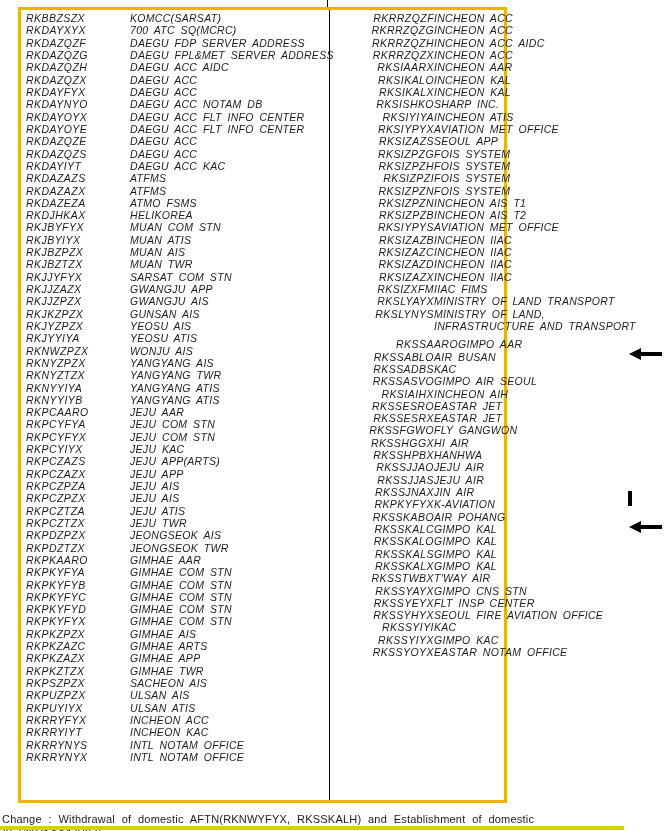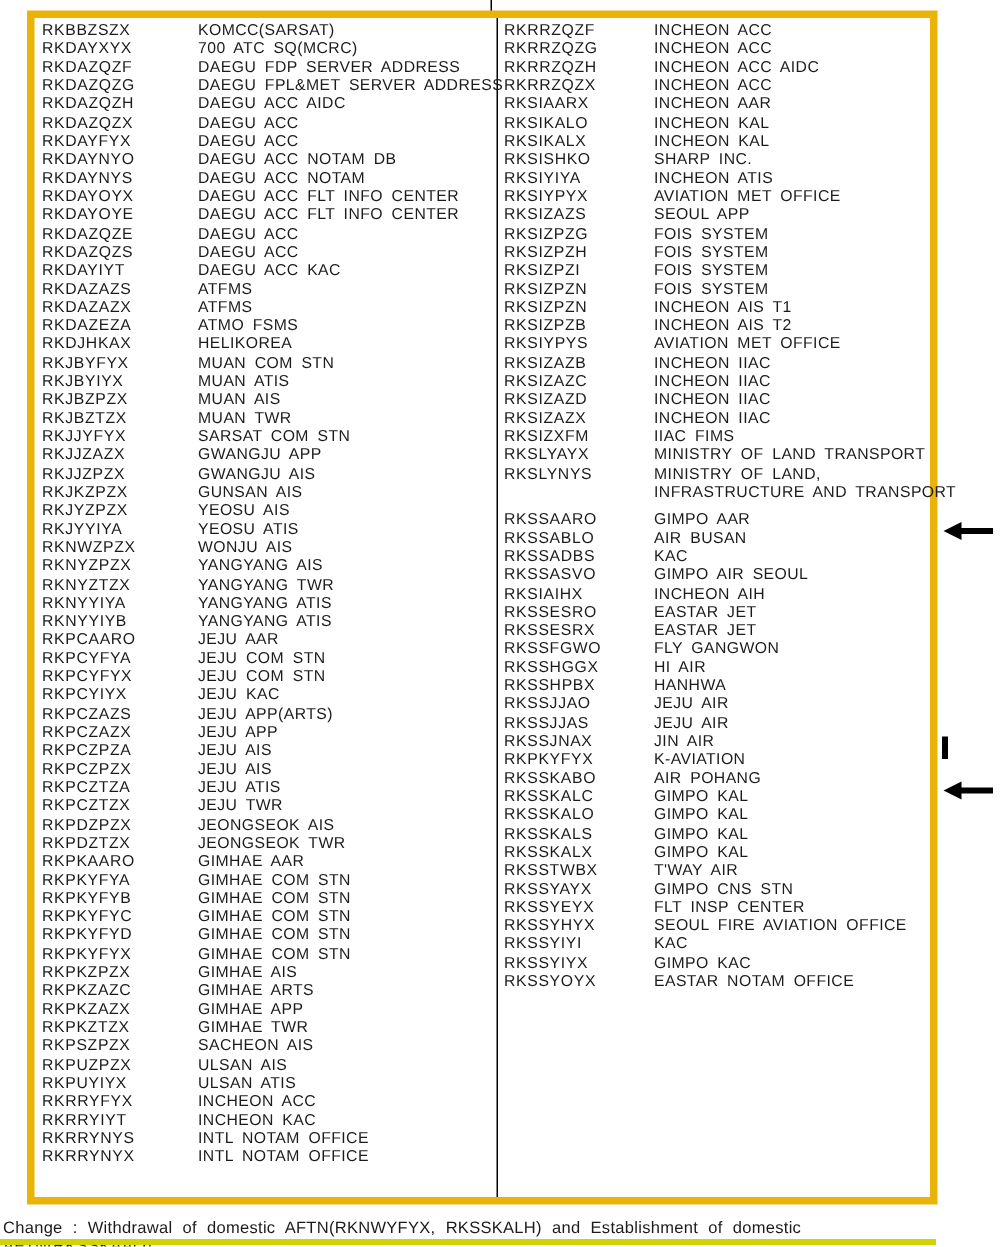--- a/index.html
+++ b/index.html
@@ -5,29 +5,29 @@
   html,body{margin:0;padding:0;}
   body{
     width:672px;height:831px;position:relative;background:#ffffff;
     font-family:"Liberation Sans","DejaVu Sans",sans-serif;
     color:#1b1b1b;overflow:hidden;
   }
   
   .top-tick{position:absolute;left:327px;top:0;width:1px;height:8px;background:#000;}
 
   .aftn-table{
-    position:absolute;left:18px;top:7px;width:607px;height:796px;
-    border:5px solid #eab308;box-sizing:border-box;display:flex;
+    position:absolute;left:18px;top:7px;width:489px;height:796px;
+    border:3px solid #eab308;box-sizing:border-box;display:flex;font-style:italic;
   }
   .col{box-sizing:border-box;padding-top:2px;}
   .col-left{width:309px;border-right:1px solid #000;}
-  .col-right{flex:1;}
+  .col-right{flex:1;text-align:right;}
 
   .row{height:12.32px;display:flex;align-items:center;white-space:nowrap;}
-  .row.gap{margin-top:6px;}
+  .row.gap{margin-top:6px;margin-left:24px;}
   .code{
     display:inline-block;flex:0 0 auto;
     font-size:10.5px;letter-spacing:0.45px;
   }
   .col-left .code{width:104px;padding-left:5px;}
   .col-right .code{width:100px;padding-left:4px;}
   .name{
     font-size:10.5px;letter-spacing:0.3px;word-spacing:2.5px;
   }
 
@@ -90,24 +90,20 @@
       </div>
       <div class="row">
         <span class="code">RKDAYFYX</span>
         <span class="name">DAEGU ACC</span>
       </div>
       <div class="row">
         <span class="code">RKDAYNYO</span>
         <span class="name">DAEGU ACC NOTAM DB</span>
       </div>
       <div class="row">
-        <span class="code">RKDAYNYS</span>
-        <span class="name">DAEGU ACC NOTAM</span>
-      </div>
-      <div class="row">
         <span class="code">RKDAYOYX</span>
         <span class="name">DAEGU ACC FLT INFO CENTER</span>
       </div>
       <div class="row">
         <span class="code">RKDAYOYE</span>
         <span class="name">DAEGU ACC FLT INFO CENTER</span>
       </div>
       <div class="row">
         <span class="code">RKDAZQZE</span>
         <span class="name">DAEGU ACC</span>

